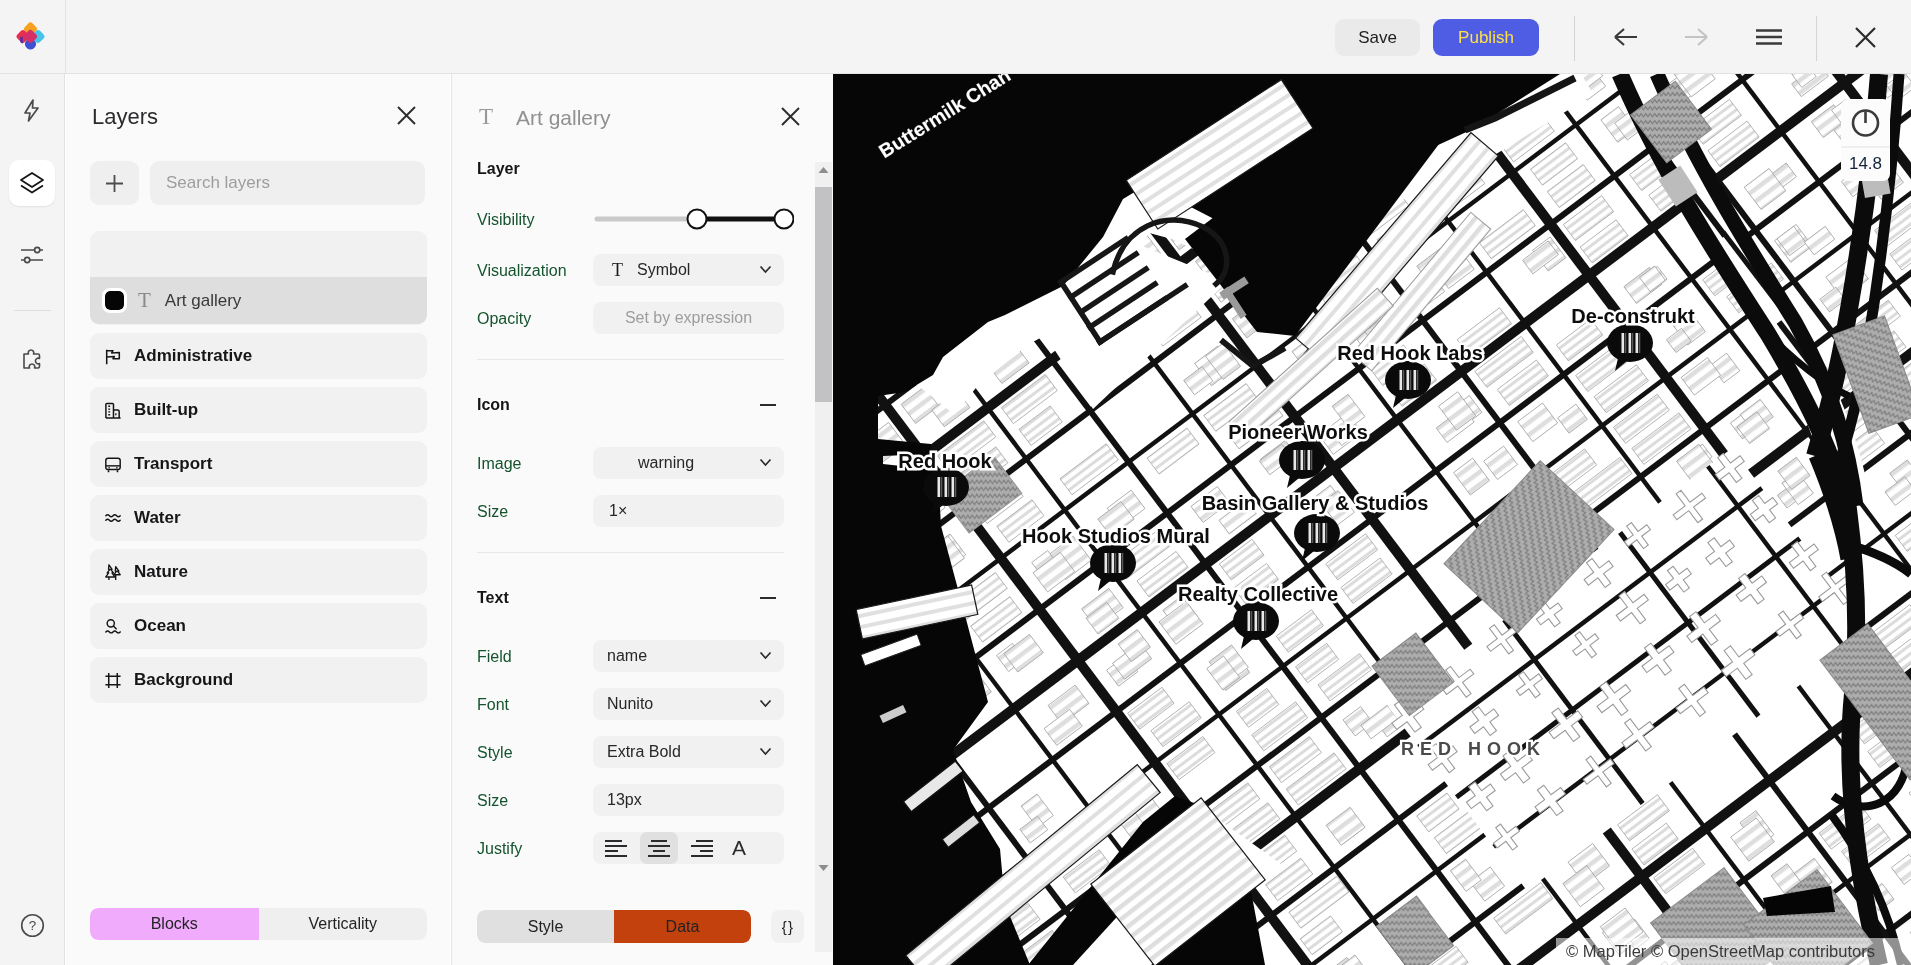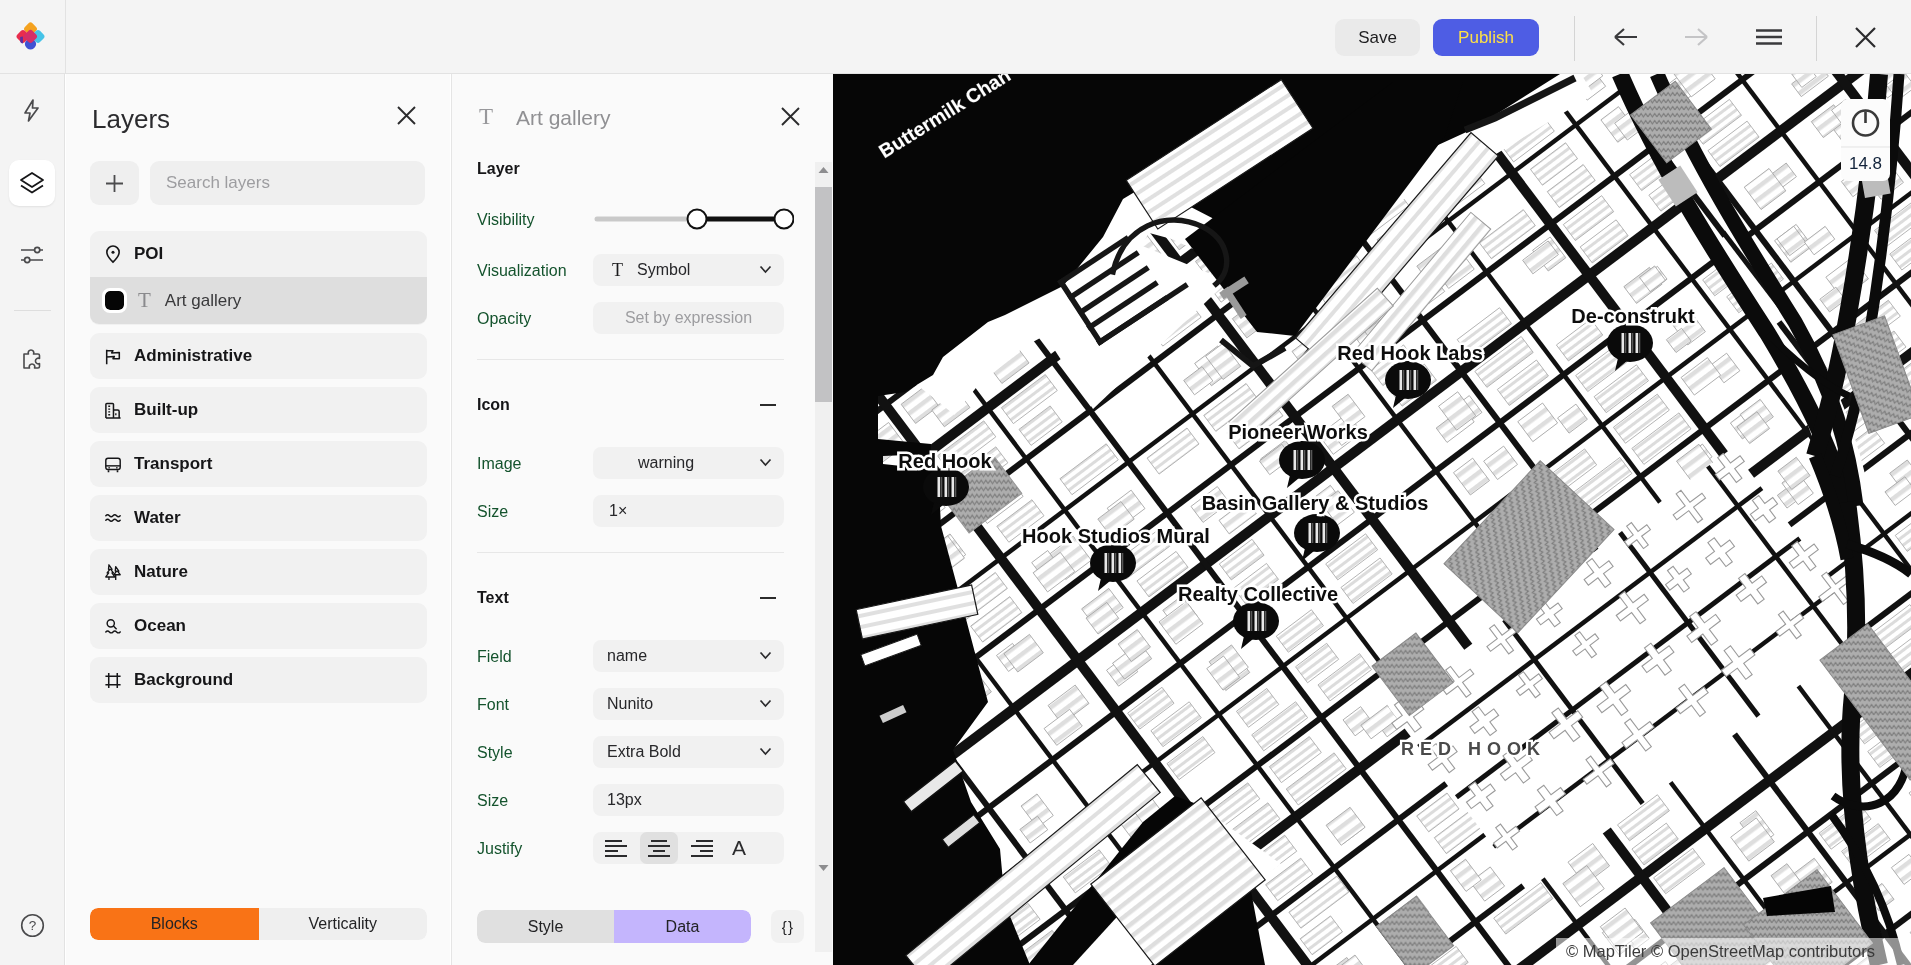--- a/index.html
+++ b/index.html
@@ -14,21 +14,21 @@
 .vdiv1 { position:absolute; left:1574px; top:16px; height:45px; width:1px; background:#d4d4d4; }
 .vdiv2 { position:absolute; left:1816px; top:16px; height:45px; width:1px; background:#d4d4d4; }
 .tb-icon { position:absolute; top:0; height:74px; display:flex; align-items:center; justify-content:center; }
 
 .leftrail { position:absolute; left:0; top:74px; width:65px; height:891px; background:#f4f4f4; border-right:1px solid #e2e2e2; }
 .rail-icon { position:absolute; left:9px; width:46px; height:46px; display:flex; align-items:center; justify-content:center; border-radius:10px; }
 .rail-active { background:#fff; box-shadow:0 1px 2px rgba(0,0,0,0.08); }
 .rail-div { position:absolute; left:14px; width:37px; height:1px; background:#dedede; top:236px; }
 
 .layers { position:absolute; left:66px; top:74px; width:384px; height:891px; background:#fafafa; }
-.layers h1 { position:absolute; left:26px; top:30px; font-size:26px; font-weight:400; color:#2b2b2e; }
+.layers h1 { position:absolute; left:26px; top:30px; font-size:22px; font-weight:400; color:#2b2b2e; }
 .lx { position:absolute; left:330px; top:31px; }
 .addbtn { position:absolute; left:24px; top:87px; width:49px; height:44px; background:#efefef; border-radius:9px; display:flex; align-items:center; justify-content:center; }
 .search { position:absolute; left:84px; top:87px; width:275px; height:44px; background:#efefef; border-radius:9px; display:flex; align-items:center; padding-left:16px; font-size:17px; color:#9d9da0; }
 .card { position:absolute; left:24px; width:337px; background:#f1f1f1; border-radius:9px; }
 .grow { height:46px; display:flex; align-items:center; font-weight:bold; font-size:17px; color:#161618; }
 .grow .gi { width:18px; margin:0 12px 0 14px; display:flex; align-items:center; justify-content:center;}
 .selrow { position:absolute; left:24px; width:337px; height:47px; background:#dedede; border-radius:0 0 9px 9px; display:flex; align-items:center; font-size:17px; color:#39393b; }
 .swatch { width:19px; height:19px; background:#050505; border-radius:5px; margin-left:15px; outline:3px solid #fff; }
 .tglyph { font-family:"Liberation Serif",serif; color:#8a8a8d; font-size:21px; margin-left:14px; }
 .seg { position:absolute; left:24px; top:834px; width:337px; height:32px; display:flex; border-radius:8px; overflow:hidden; }
@@ -131,28 +131,20 @@
       <path d="M2 2 L19 19 M19 2 L2 19" stroke="#2b2b2d" stroke-width="1.9" fill="none"></path>
     </svg>
   <div class="addbtn">
       <svg width="21" height="21" viewBox="0 0 21 21">
         <path d="M10.5 2 V19 M2 10.5 H19" stroke="#4c4c4e" stroke-width="1.8"></path>
       </svg>
     </div>
   <div class="search">Search layers</div>
 
   <div class="card" style="top:157px;height:94px;"></div>
-  <div class="card" style="top:157px;height:46px;background:transparent;">
-      <div class="grow"><span class="gi">
-    <svg width="19" height="19" viewBox="0 0 19 19">
-            <path d="M9.5 17.5 C9.5 17.5 3 11.2 3 7.1 A6.5 6.5 0 0 1 16 7.1 C16 11.2 9.5 17.5 9.5 17.5 z" fill="none" stroke="#161618" stroke-width="1.7"></path>
-            <circle cx="9.5" cy="7.2" r="1.6" fill="#161618"></circle>
-          </svg>
-  </span>POI</div>
-    </div>
   <div class="selrow" style="top:203px;">
       <span class="swatch"></span>
       <span class="tglyph">T</span>
       <span style="margin-left:14px;">Art gallery</span>
     </div>
 
   <div class="card" style="top:259px;height:46px;">
       <div class="grow"><span class="gi">
     <svg width="20" height="19" viewBox="0 0 20 19">
             <path d="M3 18 V2 M3 3 h7 l-1.5 2.5 L17 5 v7 h-7 l1.5 -2.5 L3 10" fill="none" stroke="#161618" stroke-width="1.7" stroke-linejoin="round"></path>
@@ -204,21 +196,21 @@
     </div>
   <div class="card" style="top:583px;height:46px;">
       <div class="grow"><span class="gi">
     <svg width="19" height="19" viewBox="0 0 19 19">
             <path d="M5 1.5 V17.5 M14 1.5 V17.5 M1.5 5 H17.5 M1.5 14 H17.5" stroke="#161618" stroke-width="1.6"></path>
           </svg>
   </span>Background</div>
     </div>
 
   <div class="seg">
-      <div style="background:#f97316;border-radius:8px 0 0 8px;">Blocks</div>
+      <div style="background:#f0abfc;border-radius:8px 0 0 8px;">Blocks</div>
       <div style="background:#efefef;border-radius:0 8px 8px 0;">Verticality</div>
     </div>
 </div>
 
 <div class="props">
   <span class="pT">T</span>
   <h1>Art gallery</h1>
   <svg class="px" width="21" height="21" viewBox="0 0 21 21">
       <path d="M2 2 L19 19 M19 2 L2 19" stroke="#2b2b2d" stroke-width="1.9" fill="none"></path>
     </svg>
@@ -308,21 +300,21 @@
         </svg>
     </span>
     <svg style="margin-left:12px;" width="24" height="18" viewBox="0 0 24 18">
         <path d="M6 2 H23 M1 7 H23 M10 12 H23 M1 17 H23" stroke="#2b2b2d" stroke-width="2.1"></path>
       </svg>
     <span style="margin-left:18px;font-size:21px;color:#2b2b2d;">A</span>
   </div>
 
   <div class="pseg">
       <div style="background:#e0e0e0;border-radius:8px 0 0 8px;">Style</div>
-      <div style="background:#c4b5fd;border-radius:0 8px 8px 0;">Data</div>
+      <div style="background:#c2410c;border-radius:0 8px 8px 0;">Data</div>
     </div>
   <div class="braces">{ }</div>
 
   <div class="sbar"></div>
   <div class="sthumb"></div>
   <svg style="position:absolute;left:366px;top:92px;" width="11" height="8" viewBox="0 0 11 8">
       <path d="M0.5 7 L5.5 1 L10.5 7 z" fill="#8d8d8f"></path>
     </svg>
   <svg style="position:absolute;left:366px;top:790px;" width="11" height="8" viewBox="0 0 11 8">
       <path d="M0.5 1 L5.5 7 L10.5 1 z" fill="#8d8d8f"></path>

